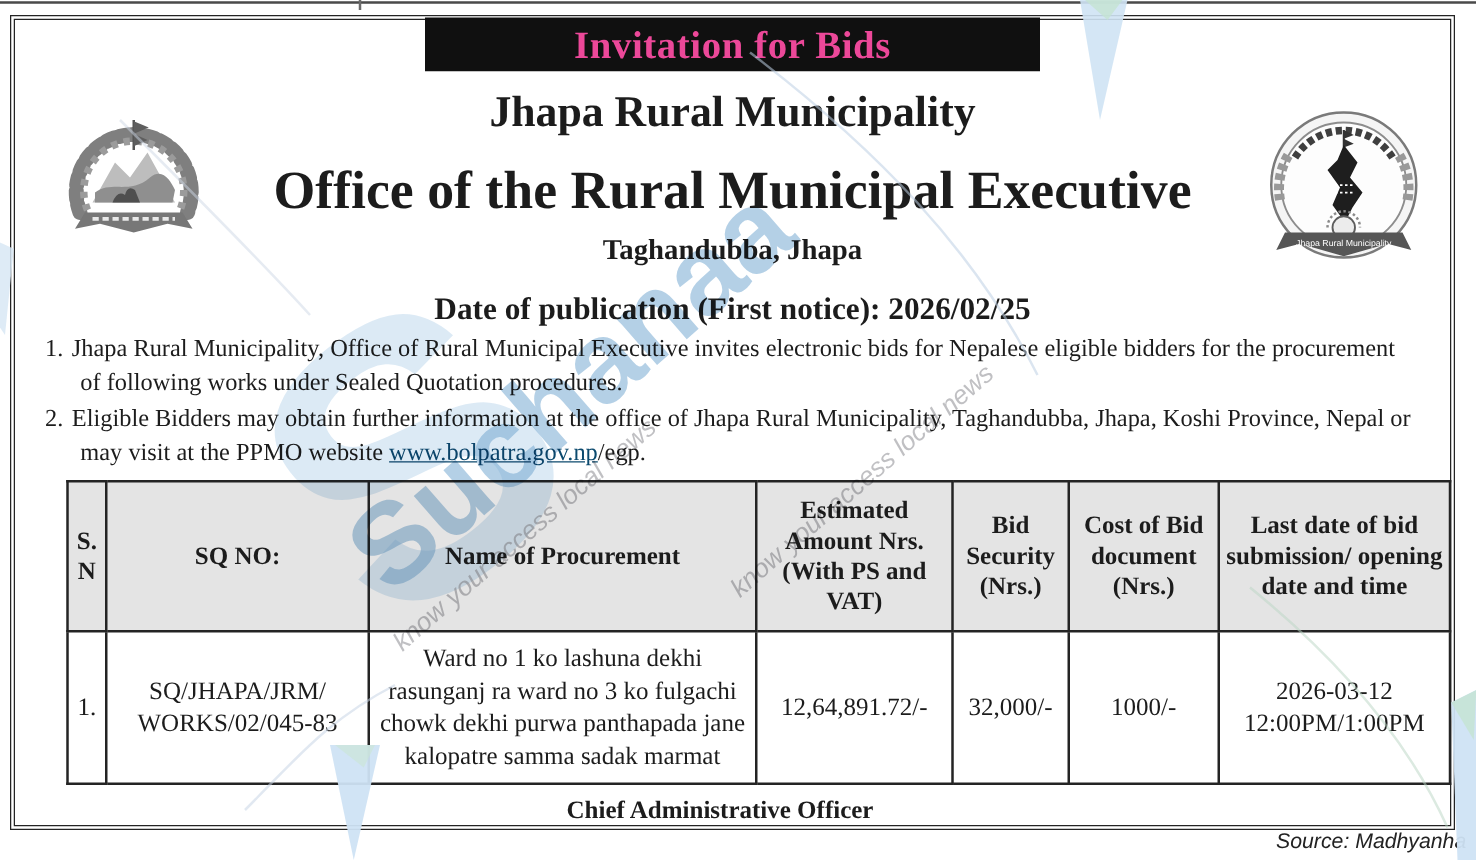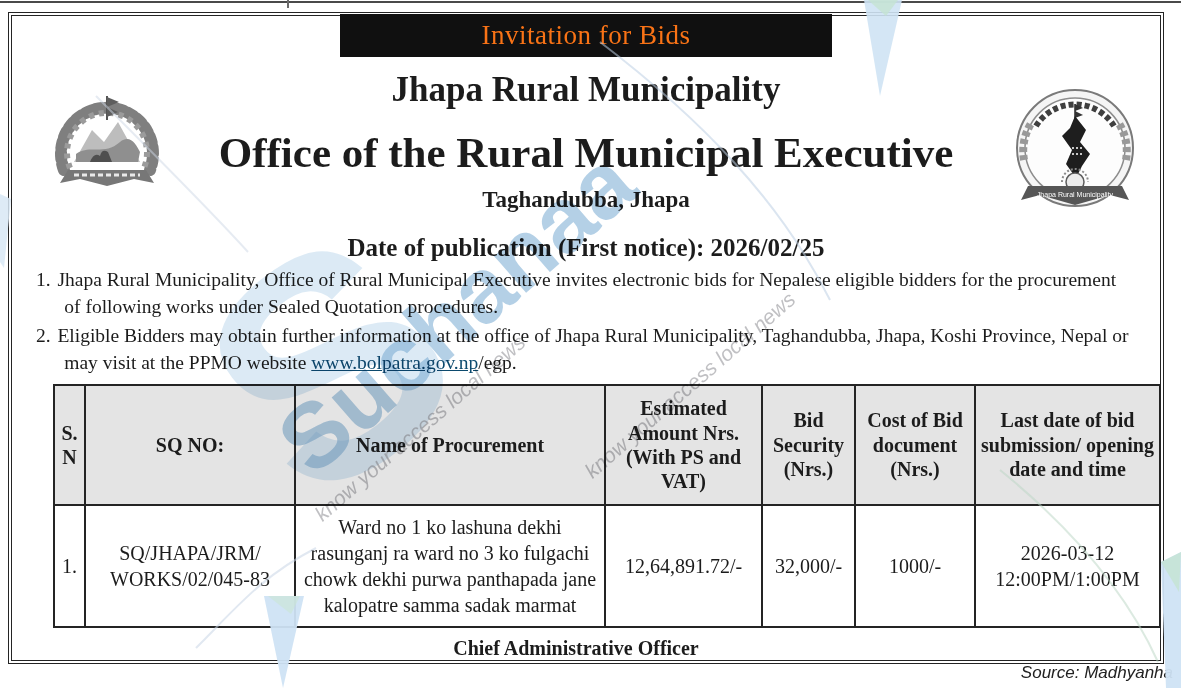--- a/index.html
+++ b/index.html
@@ -13,22 +13,22 @@
   .top-rule{position:absolute;left:0;top:1px;width:100%;height:2px;background:#4a4a4a;}
   .top-tick{position:absolute;left:287px;top:0;width:2px;height:8px;background:#6a6a6a;}
 
   
   .notice-box{
     position:absolute;left:8px;top:12px;width:1148px;height:644px;
     border:4px double #242424;background:transparent;z-index:10;
   }
   .banner{
     position:absolute;left:328px;top:-2px;width:492px;height:43px;
-    background:#101010;color:#f97316;display:flex;align-items:center;justify-content:center;
-    font-size:27px;font-weight:normal;letter-spacing:.5px;
+    background:#101010;color:#ec4899;display:flex;align-items:center;justify-content:center;
+    font-size:31px;font-weight:bold;letter-spacing:.5px;
   }
   .head-wrap{padding-top:52px;text-align:center;}
   .h-org{font-size:35px;font-weight:bold;margin:2px 0 0;line-height:1.15;}
   .h-office{font-size:43px;font-weight:bold;margin:18px 0 0;line-height:1.15;}
   .h-addr{font-size:23px;font-weight:bold;margin:9px 0 0;line-height:1.1;}
   .h-pub{font-size:25px;font-weight:bold;margin:22px 0 6px;line-height:1.1;}
 
   .paras{margin:4px 10px 0 8px;font-size:19.5px;line-height:1.38;}
   .para{padding-left:1.45em;text-indent:-1.45em;margin:2px 16px;}
   .para .num{padding-right:.35em;}

